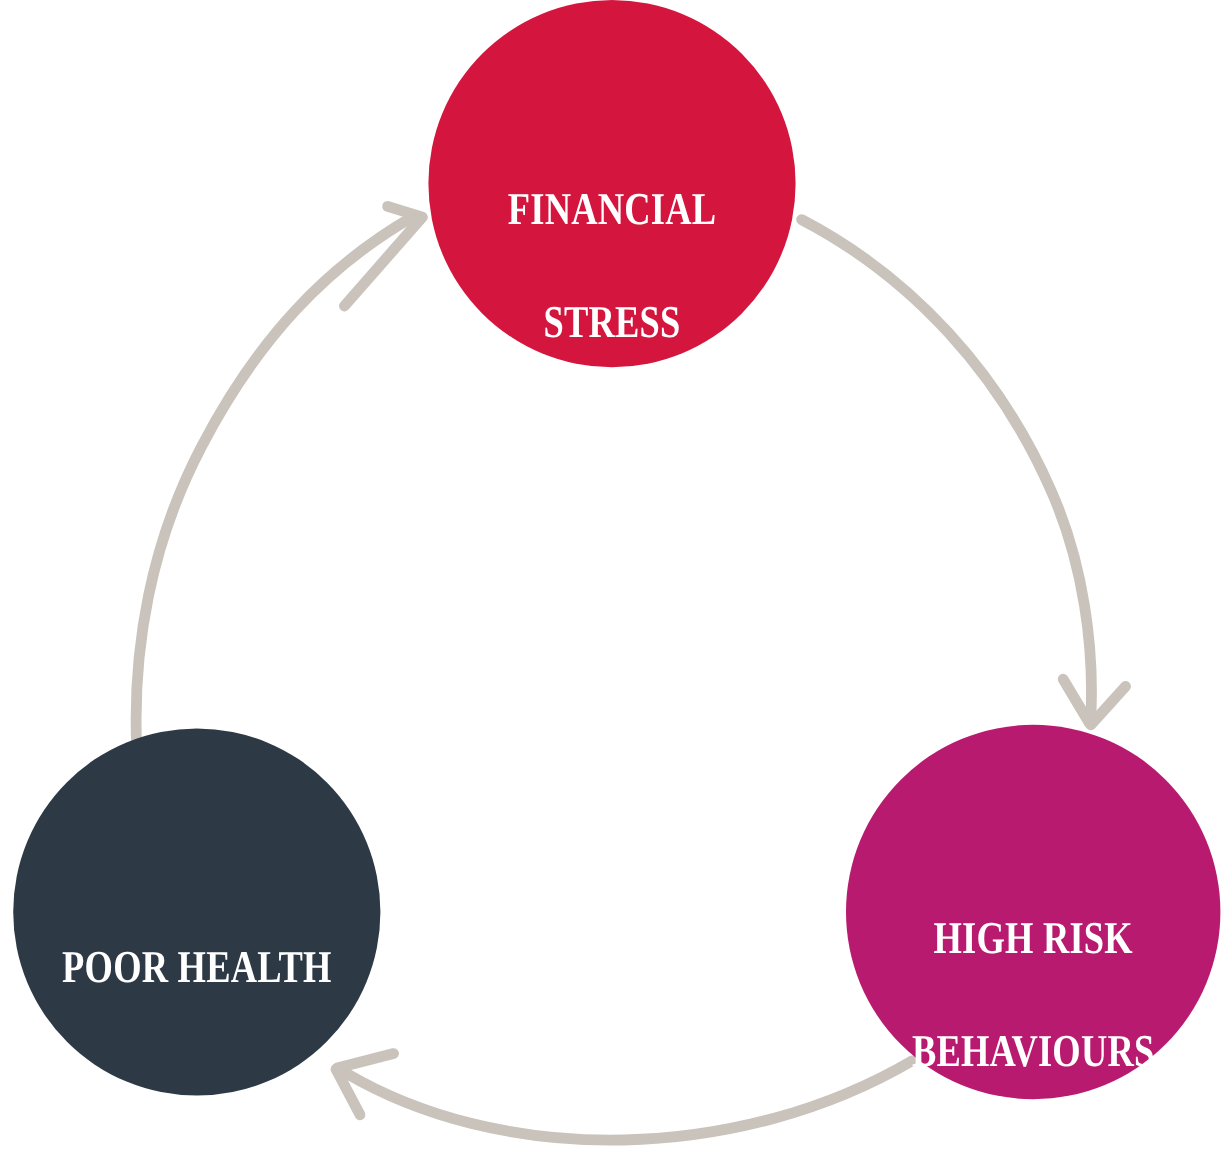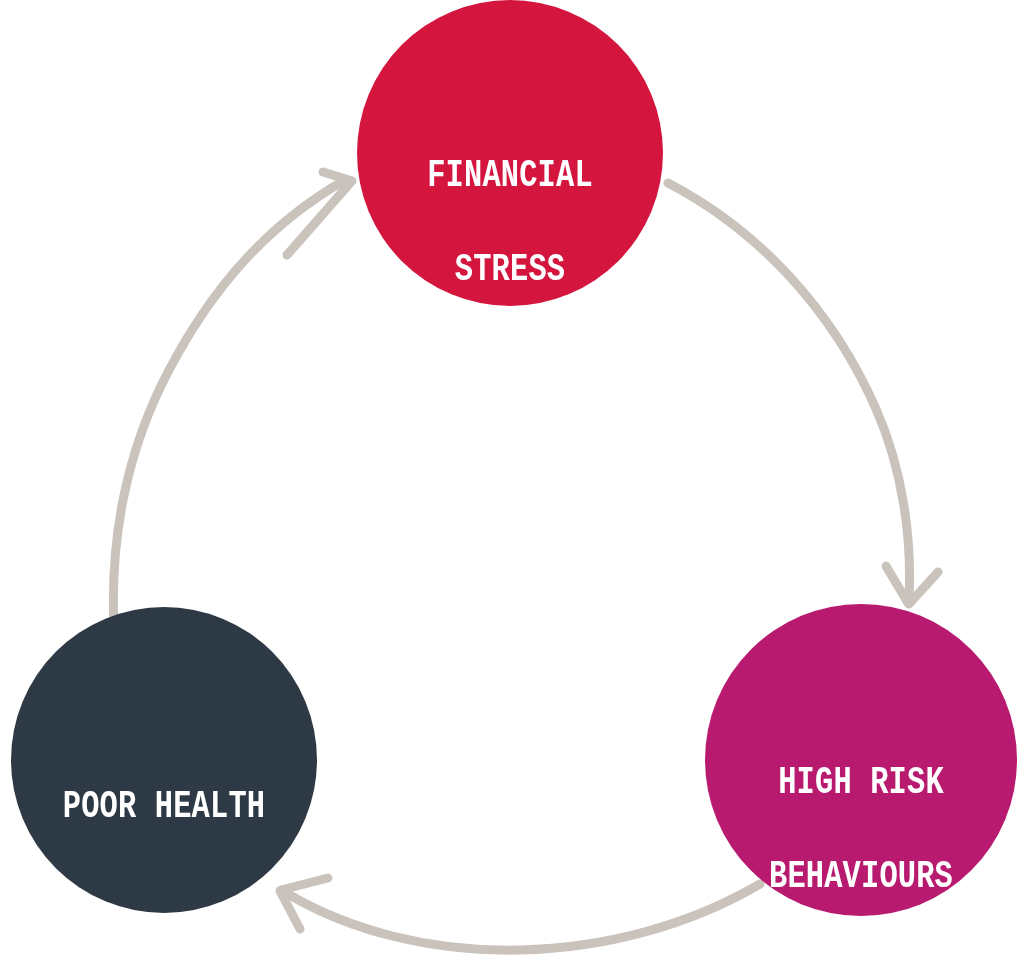--- a/index.html
+++ b/index.html
@@ -25,21 +25,21 @@
     top: 0;
     left: 0;
     width: 1024px;
     height: 962px;
     display: block;
   }
   .node-label {
     position: absolute;
     text-align: center;
     color: #ffffff;
-    font-family: Liberation Mono, monospace;
+    font-family: Liberation Serif, serif;
     font-weight: 700;
     font-size: 38px;
     line-height: 47px;
     letter-spacing: 0.2px;
     text-transform: uppercase;
     transform-origin: center center;
     pointer-events: none;
     white-space: pre-line;
     -webkit-font-smoothing: antialiased;
   }

